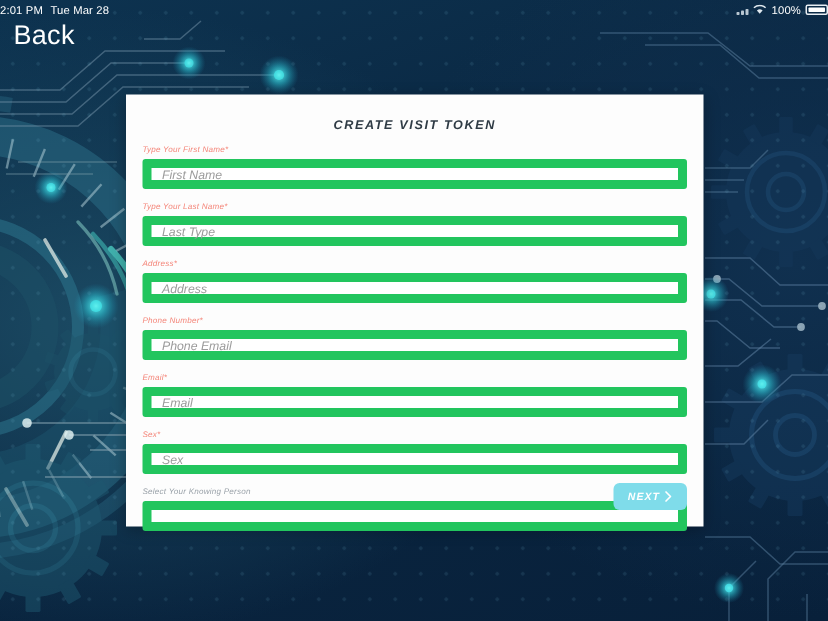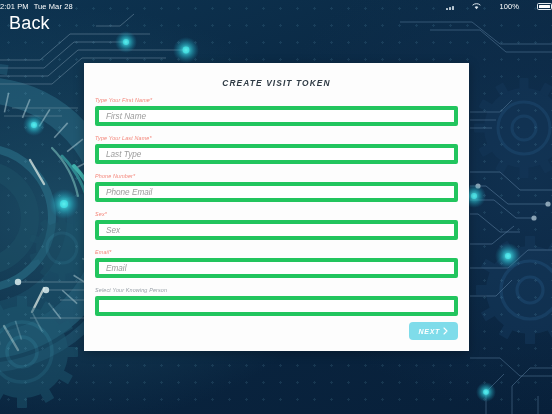--- a/index.html
+++ b/index.html
@@ -32,21 +32,21 @@
   #statusbar {
     position: absolute; top: 0; left: 0;
     width: 552px; height: 13px;
     display: flex; align-items: center;
     padding: 0 0;
     font-size: 7.5px; color: #ffffff;
     letter-spacing: .1px;
     z-index: 40;
   }
   #statusbar .sb-left { display: flex; align-items: center; gap: 5px; }
-  #statusbar .sb-right { margin-left: auto; display: flex; align-items: center; gap: 18px; justify-content: flex-end; }
+  #statusbar .sb-right { margin-left: auto; display: flex; align-items: center; gap: 3px; justify-content: flex-end; }
   .sig-dots { display: flex; align-items: flex-end; gap: 1px; height: 6px; }
   .sig-dots i { width: 2px; background: #b9c7d2; border-radius: .5px; display:block; }
   .sig-dots i:nth-child(1){height:2px}
   .sig-dots i:nth-child(2){height:3px}
   .sig-dots i:nth-child(3){height:4px}
   .battery {
     width: 15px; height: 7px;
     border: 1px solid #e8eef3; border-radius: 1.5px;
     position: relative; padding: 1px;
   }
@@ -87,21 +87,21 @@
   .field-label {
     font-size: 5.4px;
     letter-spacing: .15px;
     margin-bottom: 3px;
     display: block;
   }
   .field-label.req { color: #f4867a; }
   .field-label.opt { color: #9aa2a9; }
   .field-input {
     width: 100%; height: 20px;
-    border: 4px solid #22c55e;
+    border: 6px solid #22c55e;
     border-radius: 2px;
     background: #ffffff;
     font-size: 8.2px;
     color: #9b9b9b;
     padding: 0 7px;
     display: flex; align-items: center;
     font-family: "Liberation Sans", sans-serif;
   }
   .field-input.empty { color: transparent; }
 
@@ -367,34 +367,38 @@
     <div class="field">
       <span class="field-label req">Type Your First Name*</span>
       <div class="field-input">First Name</div>
     </div>
 
     <div class="field">
       <span class="field-label req">Type Your Last Name*</span>
       <div class="field-input">Last Type</div>
     </div>
 
+    <div class="field">
+      <span class="field-label req">Address*</span>
+      <div class="field-input">Address</div>
+    </div>
 
     <div class="field">
       <span class="field-label req">Phone Number*</span>
       <div class="field-input">Phone Email</div>
     </div>
 
     <div class="field">
+      <span class="field-label req">Email*</span>
+      <div class="field-input">Email</div>
+    </div>
+
+    <div class="field">
       <span class="field-label req">Sex*</span>
       <div class="field-input">Sex</div>
-    </div>
-
-    <div class="field">
-      <span class="field-label req">Email*</span>
-      <div class="field-input">Email</div>
     </div>
 
     <div class="field">
       <span class="field-label opt">Select Your Knowing Person</span>
       <div class="field-input empty"></div>
     </div>
 
     <div id="next-button">
       <span>NEXT</span>
       <svg width="5" height="8" viewBox="0 0 5 8">

